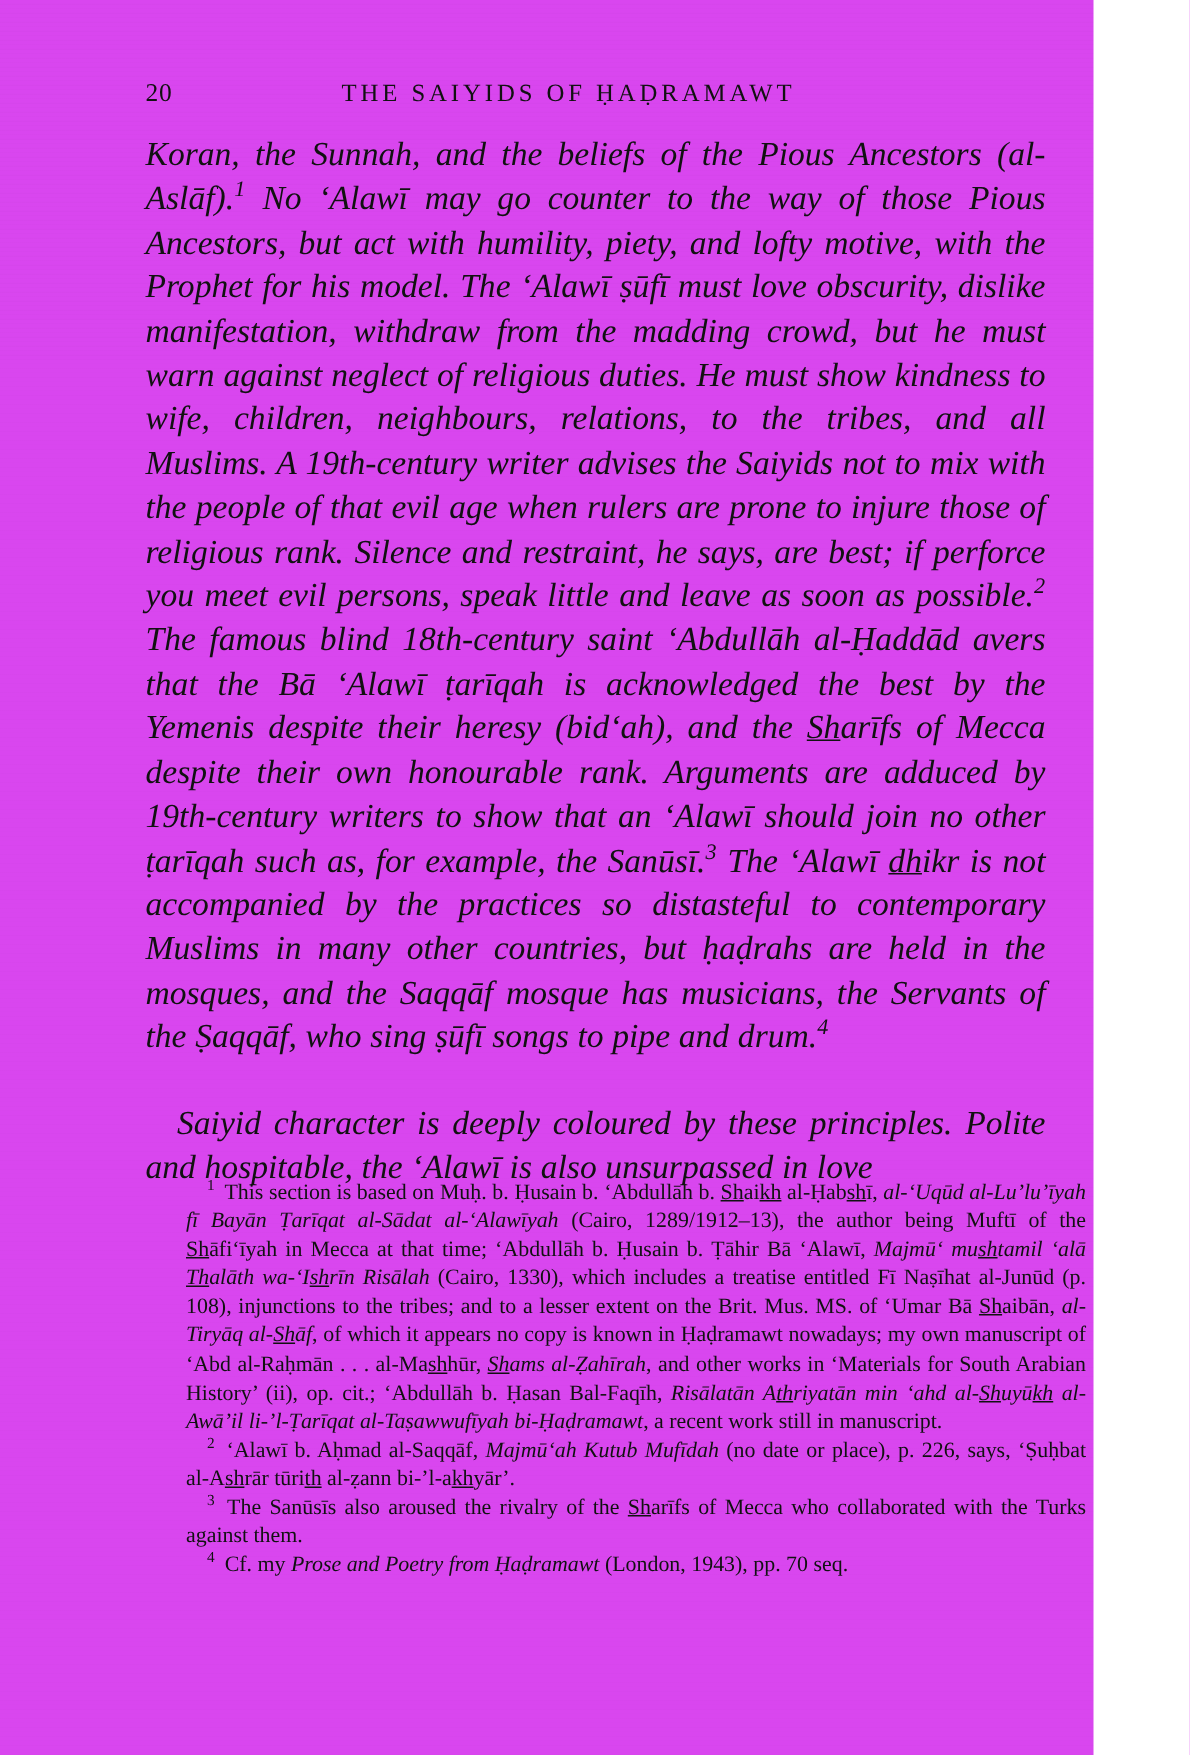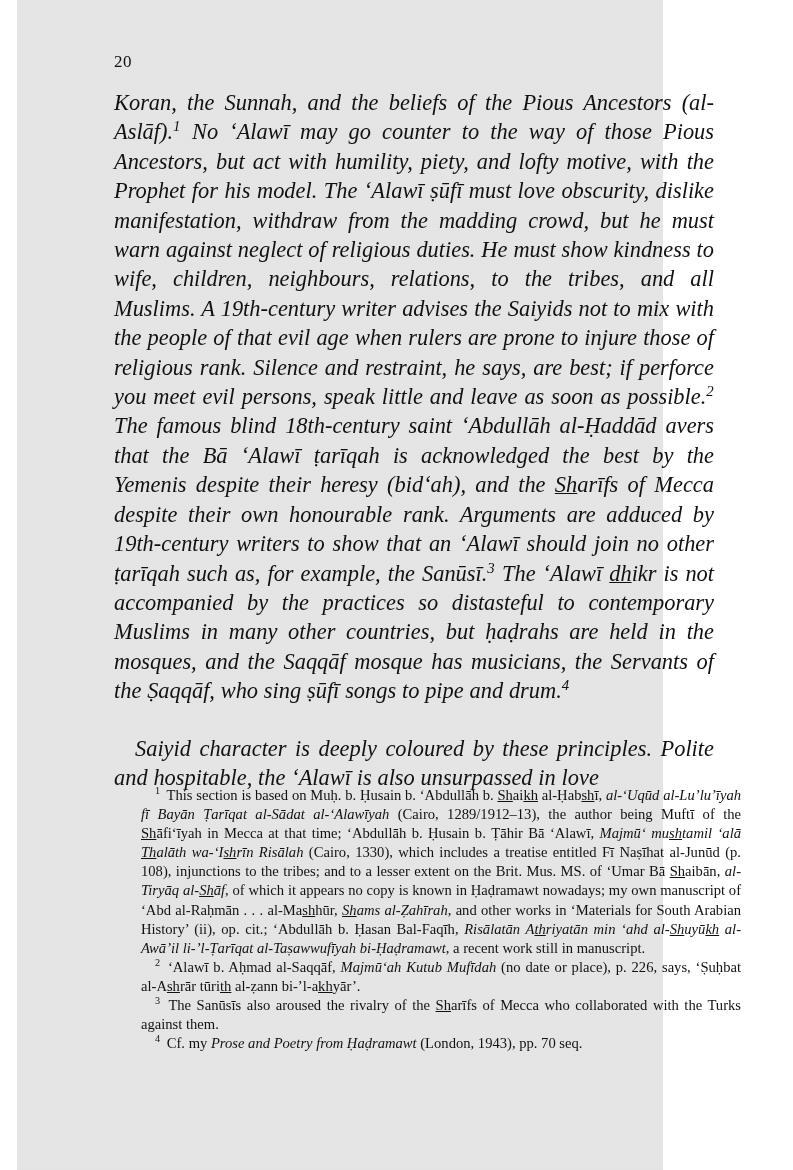--- a/index.html
+++ b/index.html
@@ -11,24 +11,24 @@
     width: 793px;
     height: 1170px;
     position: relative;
     overflow: hidden;
     font-family: "Liberation Serif", "DejaVu Serif", serif;
     color: #111111;
   }
 
   .page {
     position: absolute;
-    left: 17px; top: 0;
-    width: 646px;
+    left: 0; top: 0;
+    width: 729px;
     height: 1170px;
-    background: #e5e5e5;
+    background: #d946ef;
   }
 
   
   .runhead {
     position: absolute;
     left: 97px;
     top: 52px;
     width: 598px;
     height: 24px;
     display: flex;
@@ -118,20 +118,21 @@
       repeating-linear-gradient(0deg, rgba(0,0,0,0.5) 0px, rgba(0,0,0,0) 1px, rgba(0,0,0,0) 3px);
   }
 </style>
 </head>
 <body>
 
 <div class="page">
 
   <div class="runhead">
     <span class="folio osf">20</span>
+    <span class="runtitle">THE SAIYIDS OF ḤA<span style="position:relative;">Ḍ</span>RAMAWT</span>
   </div>
 
   <div class="body-block">
 
     <p>Koran, the Sunnah, and the beliefs of the Pious Ancestors (al-Aslāf).<sup class="fnmark osf">1</sup> No ‘Alawī may go counter to the way of those Pious Ancestors, but act with humility, piety, and lofty motive, with the Prophet for his model. The ‘Alawī ṣūfī must love obscurity, dislike manifestation, withdraw from the madding crowd, but he must warn against neglect of religious duties. He must show kindness to wife, children, neighbours, relations, to the tribes, and all Muslims. A <span class="osf">19</span>th-century writer advises the Saiyids not to mix with the people of that evil age when rulers are prone to injure those of religious rank. Silence and restraint, he says, are best; if perforce you meet evil persons, speak little and leave as soon as possible.<sup class="fnmark osf">2</sup> The famous blind <span class="osf">18</span>th-century saint ‘Abdullāh al-Ḥaddād avers that the Bā ‘Alawī ṭarīqah is acknowledged the best by the Yemenis despite their heresy (bid‘ah), and the <span class="ul">Sh</span>arīfs of Mecca despite their own honourable rank. Arguments are adduced by <span class="osf">19</span>th-century writers to show that an ‘Alawī should join no other ṭarīqah such as, for example, the Sanūsī.<sup class="fnmark osf">3</sup> The ‘Alawī <span class="ul">dh</span>ikr is not accompanied by the practices so distasteful to contemporary Muslims in many other countries, but ḥaḍrahs are held in the mosques, and the Saqqāf mosque has musicians, the Servants of the Ṣaqqāf, who sing ṣūfī songs to pipe and drum.<sup class="fnmark osf">4</sup></p>
 
     <p class="indent">Saiyid character is deeply coloured by these principles. Polite and hospitable, the ‘Alawī is also unsurpassed in love</p>
 
   </div>
 

